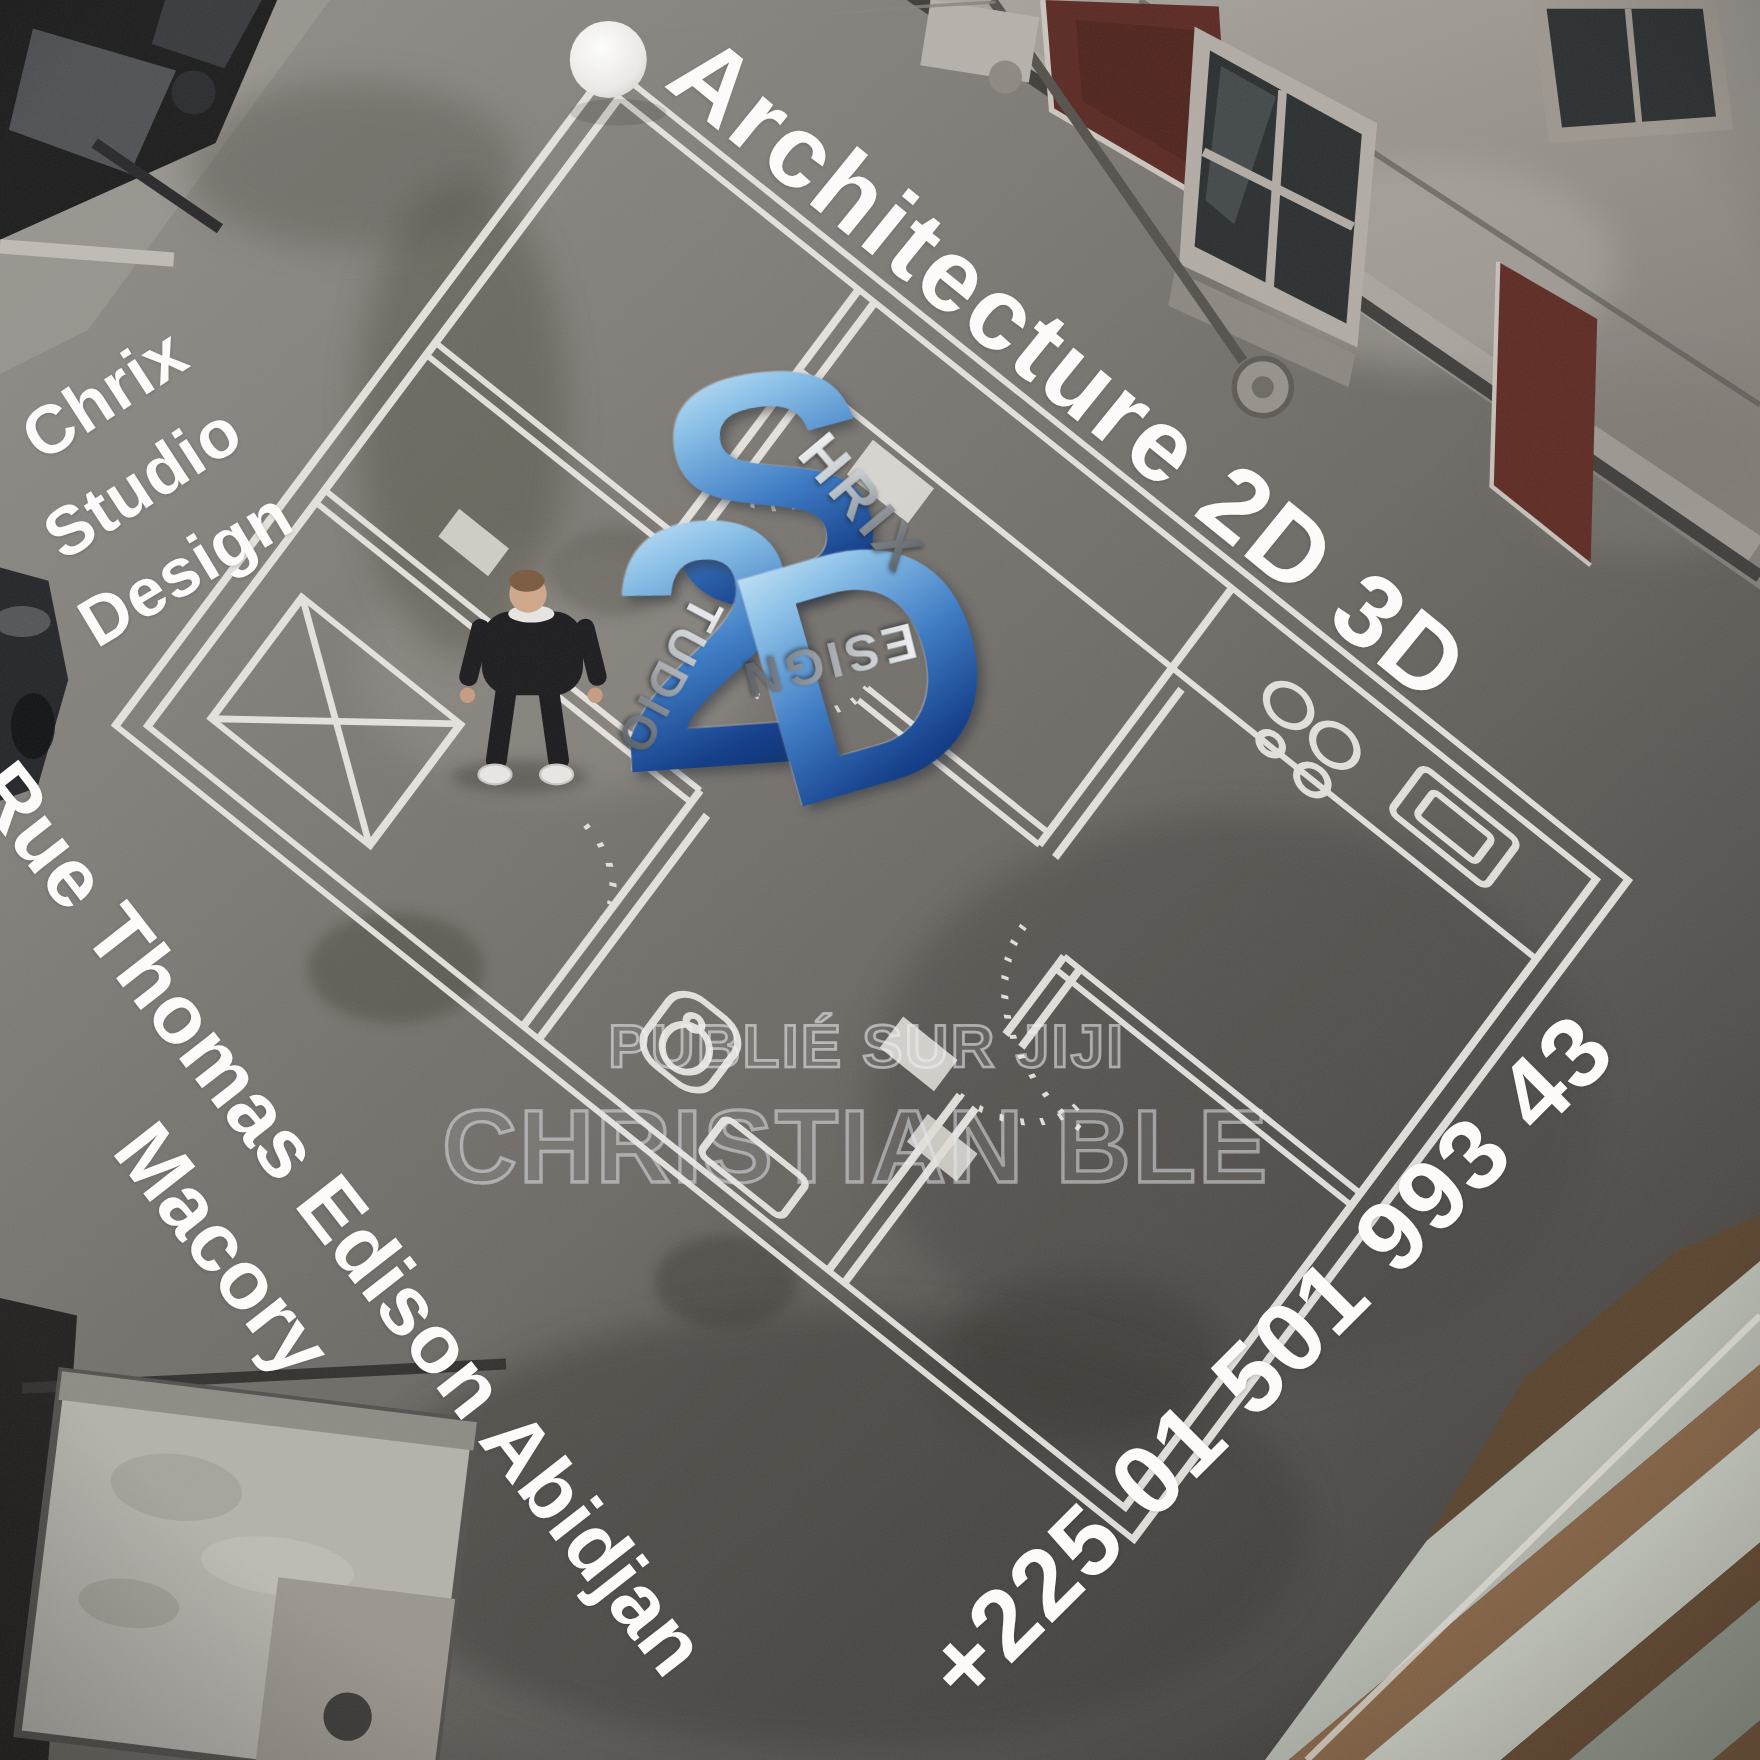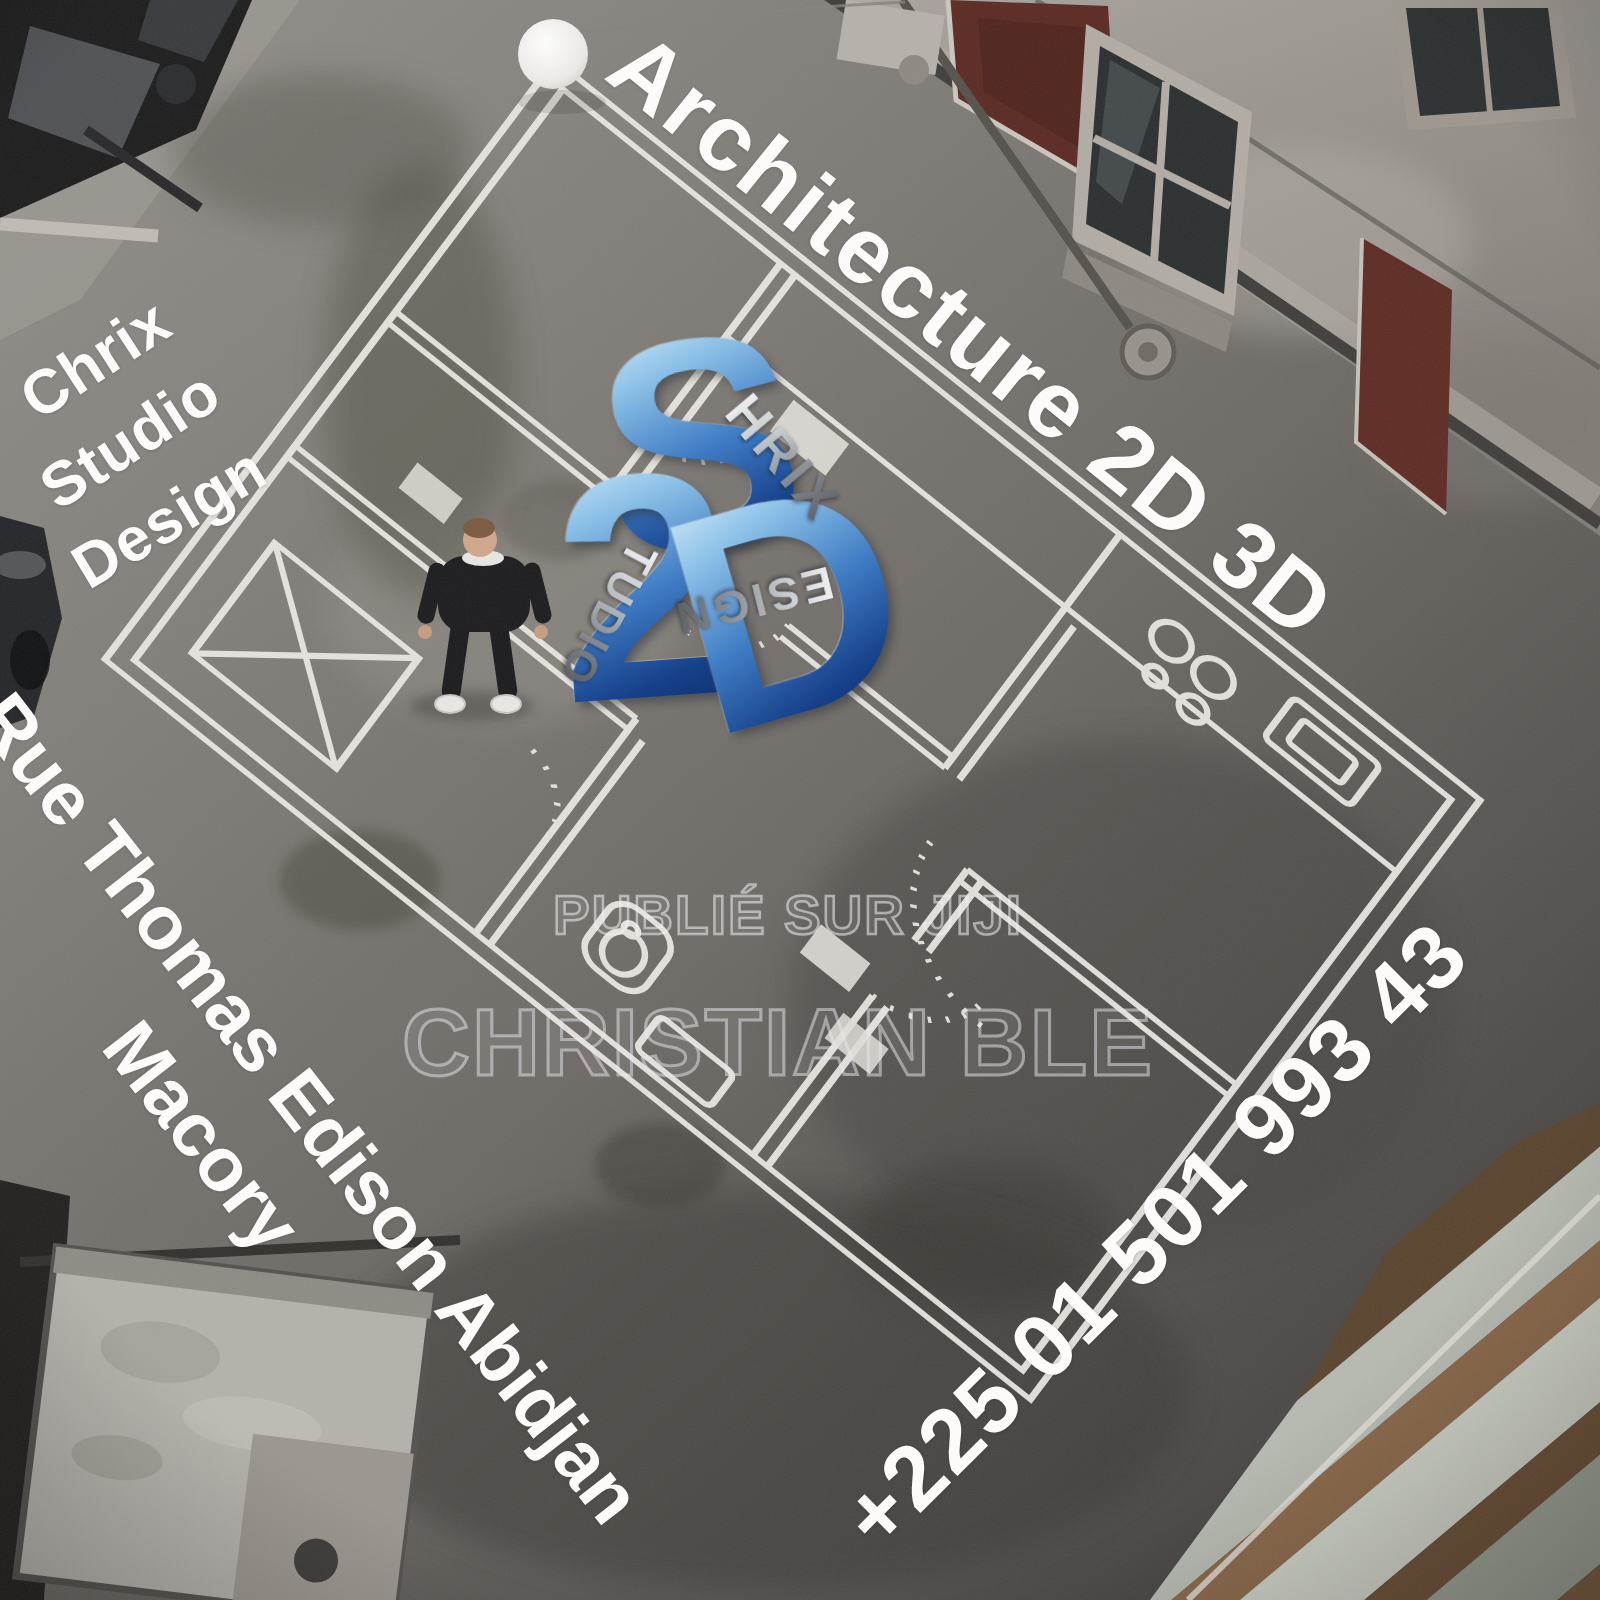--- a/index.html
+++ b/index.html
@@ -15,21 +15,21 @@
   .brand-1{left:10px;top:378px;transform:rotate(-33deg);}
   .brand-2{left:30px;top:468px;transform:rotate(-33deg);}
   .brand-3{left:62px;top:546px;transform:rotate(-31deg);}
   .addr{font-size:76px;}
   .addr-1{left:22px;top:680px;transform:rotate(52deg);}
   .addr-2{left:150px;top:1008px;transform:rotate(52deg);}
   .phone{left:826px;top:1500px;font-size:90px;letter-spacing:2px;transform:rotate(-45deg);}
 
   .wm{position:absolute;white-space:nowrap;font-weight:700;line-height:1;
       transform:translateX(-50%);color:rgba(255,255,255,0.07);}
-  .wm-small{left:788px;top:888px;font-size:55px;letter-spacing:2px;
+  .wm-small{left:788px;top:924px;font-size:55px;letter-spacing:2px;
       -webkit-text-stroke:2.5px rgba(238,241,243,0.55);}
   .wm-large{left:778px;top:996px;font-size:94px;letter-spacing:2px;
       -webkit-text-stroke:3px rgba(230,234,237,0.5);}
 
   
   .logo{position:absolute;left:0;top:0;width:0;height:0;}
   .lg{position:absolute;font-weight:700;line-height:1;color:transparent;white-space:nowrap;
       background-image:linear-gradient(160deg,#dcefFB 6%,#8fc3e8 26%,#3f7cc4 52%,#16408a 76%,#0a2a5c 96%);
       -webkit-background-clip:text;background-clip:text;
       transform-origin:50% 50%;

